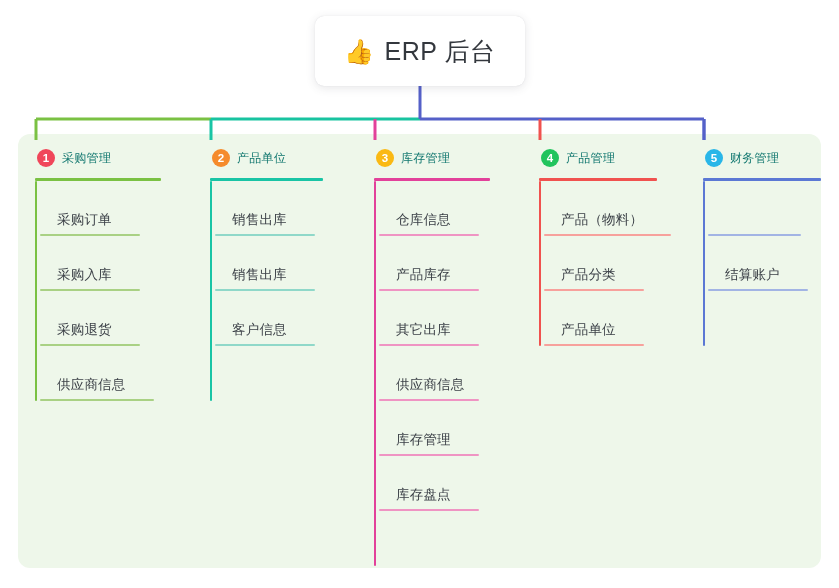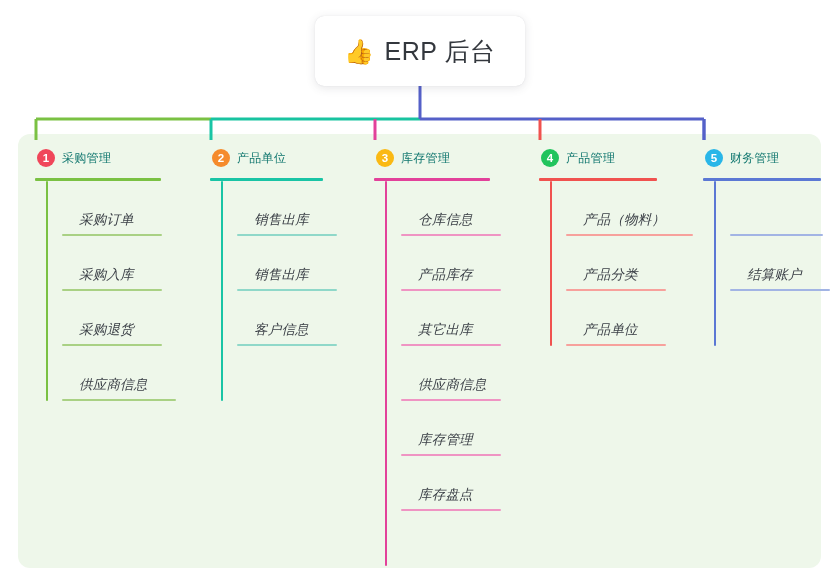--- a/index.html
+++ b/index.html
@@ -116,23 +116,22 @@
 
   .branch-rule {
     height: 3px;
     margin-top: 7px;
     margin-left: 17px;
     border-radius: 1px;
   }
 
   .leaves {
     position: relative;
-    margin-left: 28px;
-    padding-left: 16px;
-    font-style: italic;
+    margin-left: 17px;
+    padding-left: 5px;
   }
 
   .spine {
     position: absolute;
     left: 0;
     top: 0;
     width: 2px;
     border-radius: 1px;
   }
 

